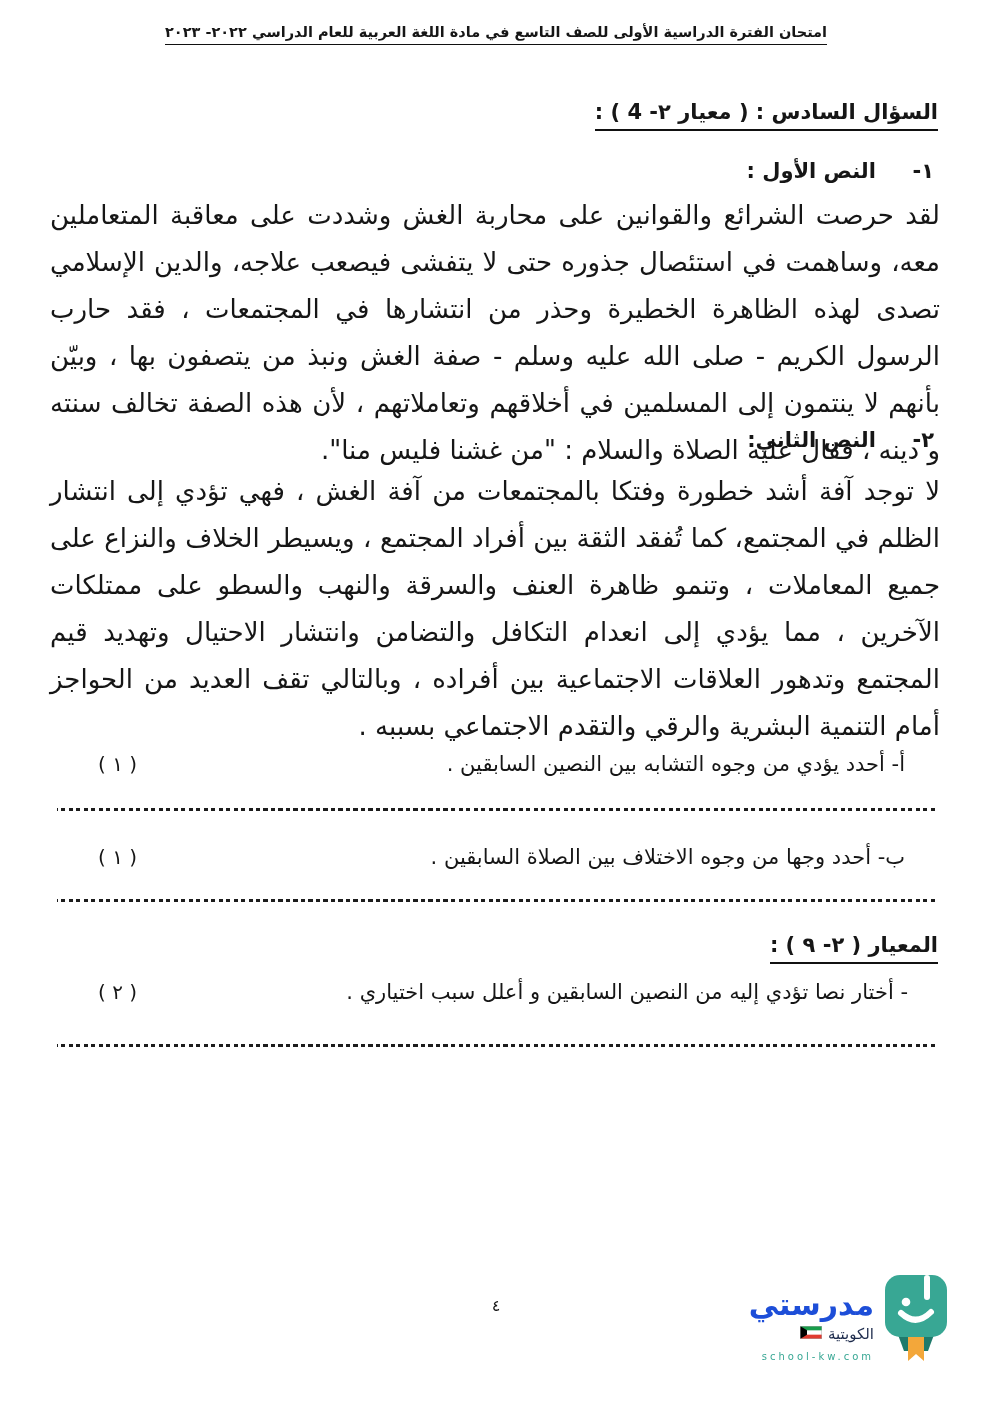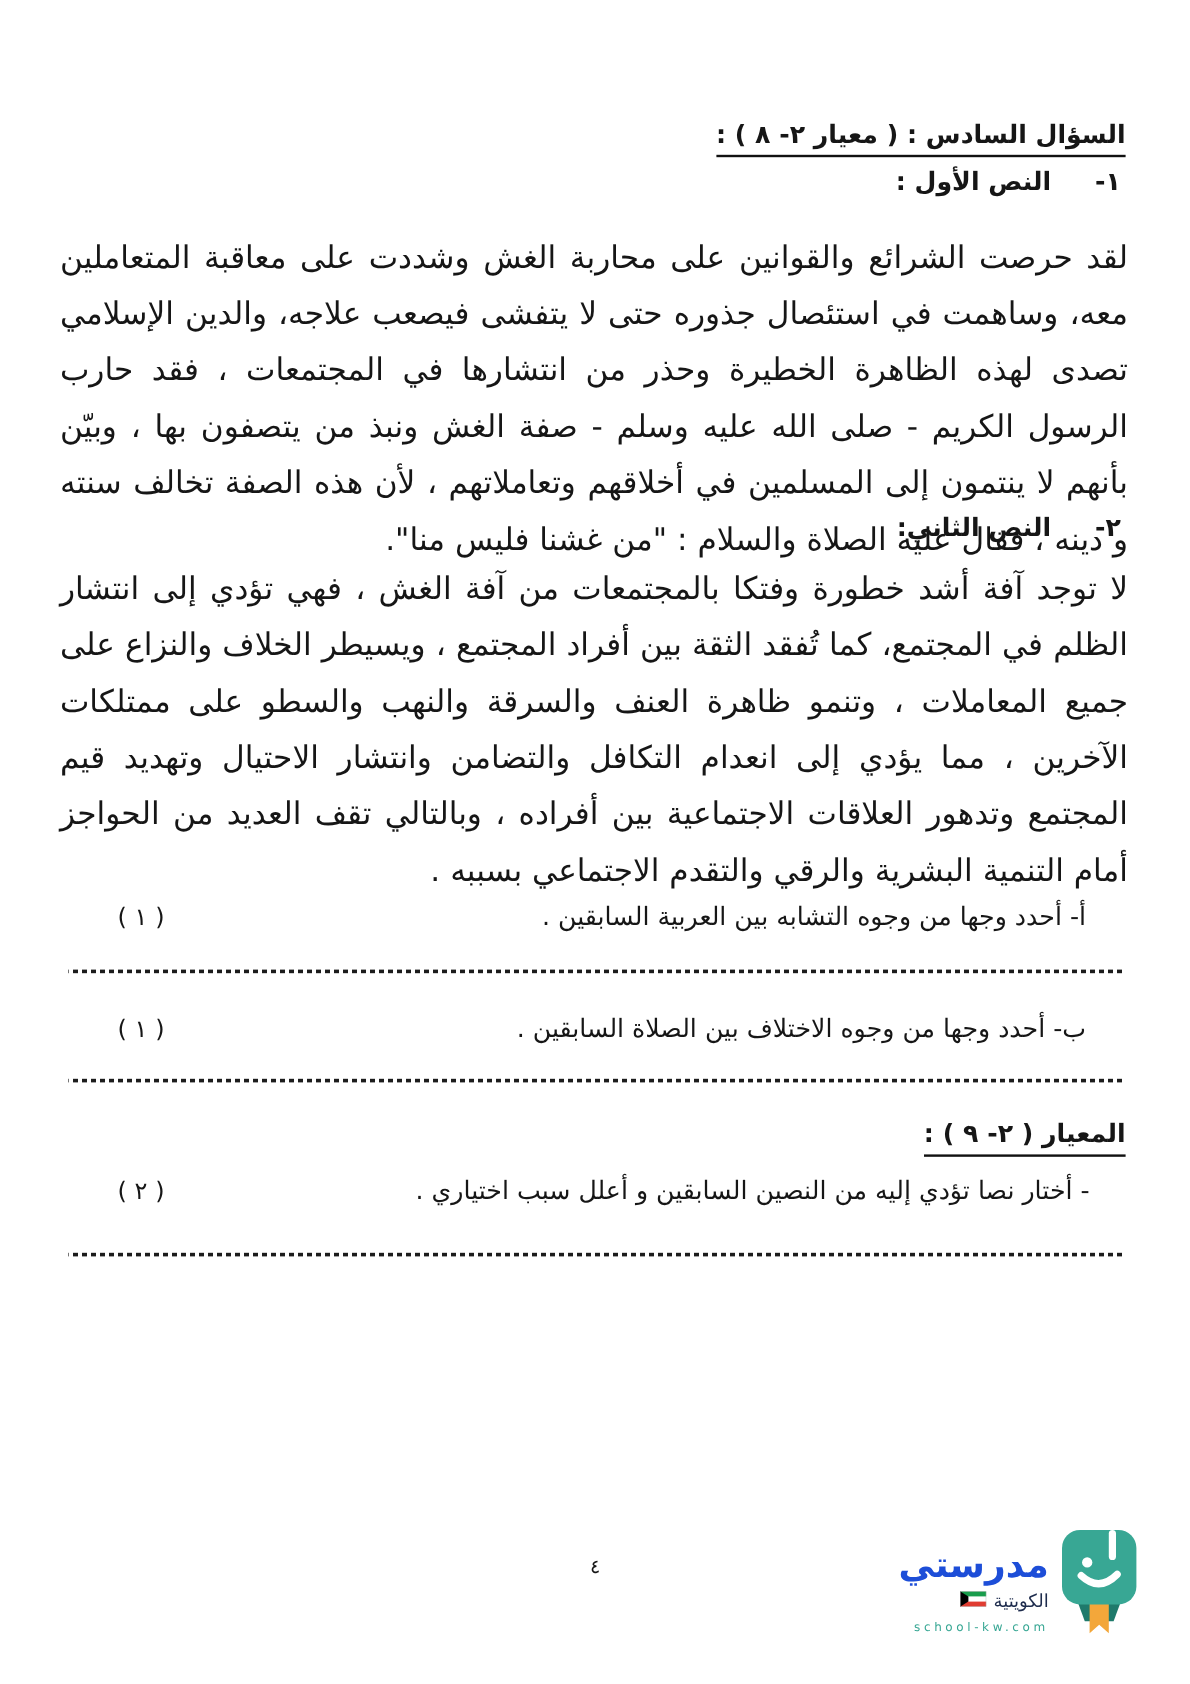--- a/index.html
+++ b/index.html
@@ -40,33 +40,36 @@
   .logo-sub { display:flex; align-items:flex-end; justify-content:flex-start; gap:6px;
               font-size:15px; color:#1d2b4c; margin-top:4px; }
   .logo-url { font-size:10px; color:#38a794; letter-spacing:3px; direction:ltr;
               text-align:right; margin-top:8px; white-space:nowrap; }
 </style>
 </head>
 <body>
 
 <div class="page">
 
+  <div class="hdr">
+    <span class="t">امتحان الفترة الدراسية الأولى للصف التاسع في مادة اللغة العربية للعام الدراسي ٢٠٢٢- ٢٠٢٣</span>
+  </div>
 
   <div class="sec-h" style="top:100px;">
-    <span class="u">السؤال السادس : ( معيار ٢- ٨ ) :</span>
+    <span class="u">السؤال السادس : ( معيار ٢- 4 ) :</span>
   </div>
 
-  <div class="lbl" style="top:139px;">١-     النص الأول :</div>
+  <div class="lbl" style="top:159px;">١-     النص الأول :</div>
   <div class="para" style="top:192px;">لقد حرصت الشرائع والقوانين على محاربة الغش وشددت على معاقبة المتعاملين معه، وساهمت في استئصال جذوره حتى لا يتفشى فيصعب علاجه، والدين الإسلامي تصدى لهذه الظاهرة الخطيرة وحذر من انتشارها في المجتمعات ، فقد حارب الرسول الكريم - صلى الله عليه وسلم - صفة الغش ونبذ من يتصفون بها ، وبيّن بأنهم لا ينتمون إلى المسلمين في أخلاقهم وتعاملاتهم ، لأن هذه الصفة تخالف سنته و دينه ،  فقال عليه الصلاة والسلام : "من غشنا فليس منا".</div>
 
   <div class="lbl" style="top:428px;">٢-     النص الثاني:</div>
   <div class="para" style="top:468px;">لا توجد آفة أشد خطورة وفتكا بالمجتمعات من آفة الغش ، فهي تؤدي إلى انتشار الظلم في المجتمع، كما تُفقد الثقة بين أفراد المجتمع ، ويسيطر الخلاف والنزاع على جميع المعاملات ، وتنمو ظاهرة العنف والسرقة والنهب والسطو على ممتلكات الآخرين ، مما يؤدي إلى انعدام التكافل والتضامن وانتشار الاحتيال وتهديد قيم المجتمع وتدهور العلاقات الاجتماعية بين أفراده ، وبالتالي تقف العديد من الحواجز أمام التنمية البشرية والرقي والتقدم الاجتماعي بسببه .</div>
 
   <div class="q-row" style="top:752px;">
-    <span>أ- أحدد وجها من وجوه التشابه بين العربية السابقين .</span>
+    <span>أ- أحدد يؤدي من وجوه التشابه بين النصين السابقين .</span>
   </div>
   <div class="q-mark" style="top:752px; left:98px;">( ١ )</div>
   <div class="dots" style="top:808px;"></div>
 
   <div class="q-row" style="top:845px;">
     <span>ب- أحدد وجها من وجوه الاختلاف بين الصلاة السابقين .</span>
   </div>
   <div class="q-mark" style="top:845px; left:98px;">( ١ )</div>
   <div class="dots" style="top:899px;"></div>
 

